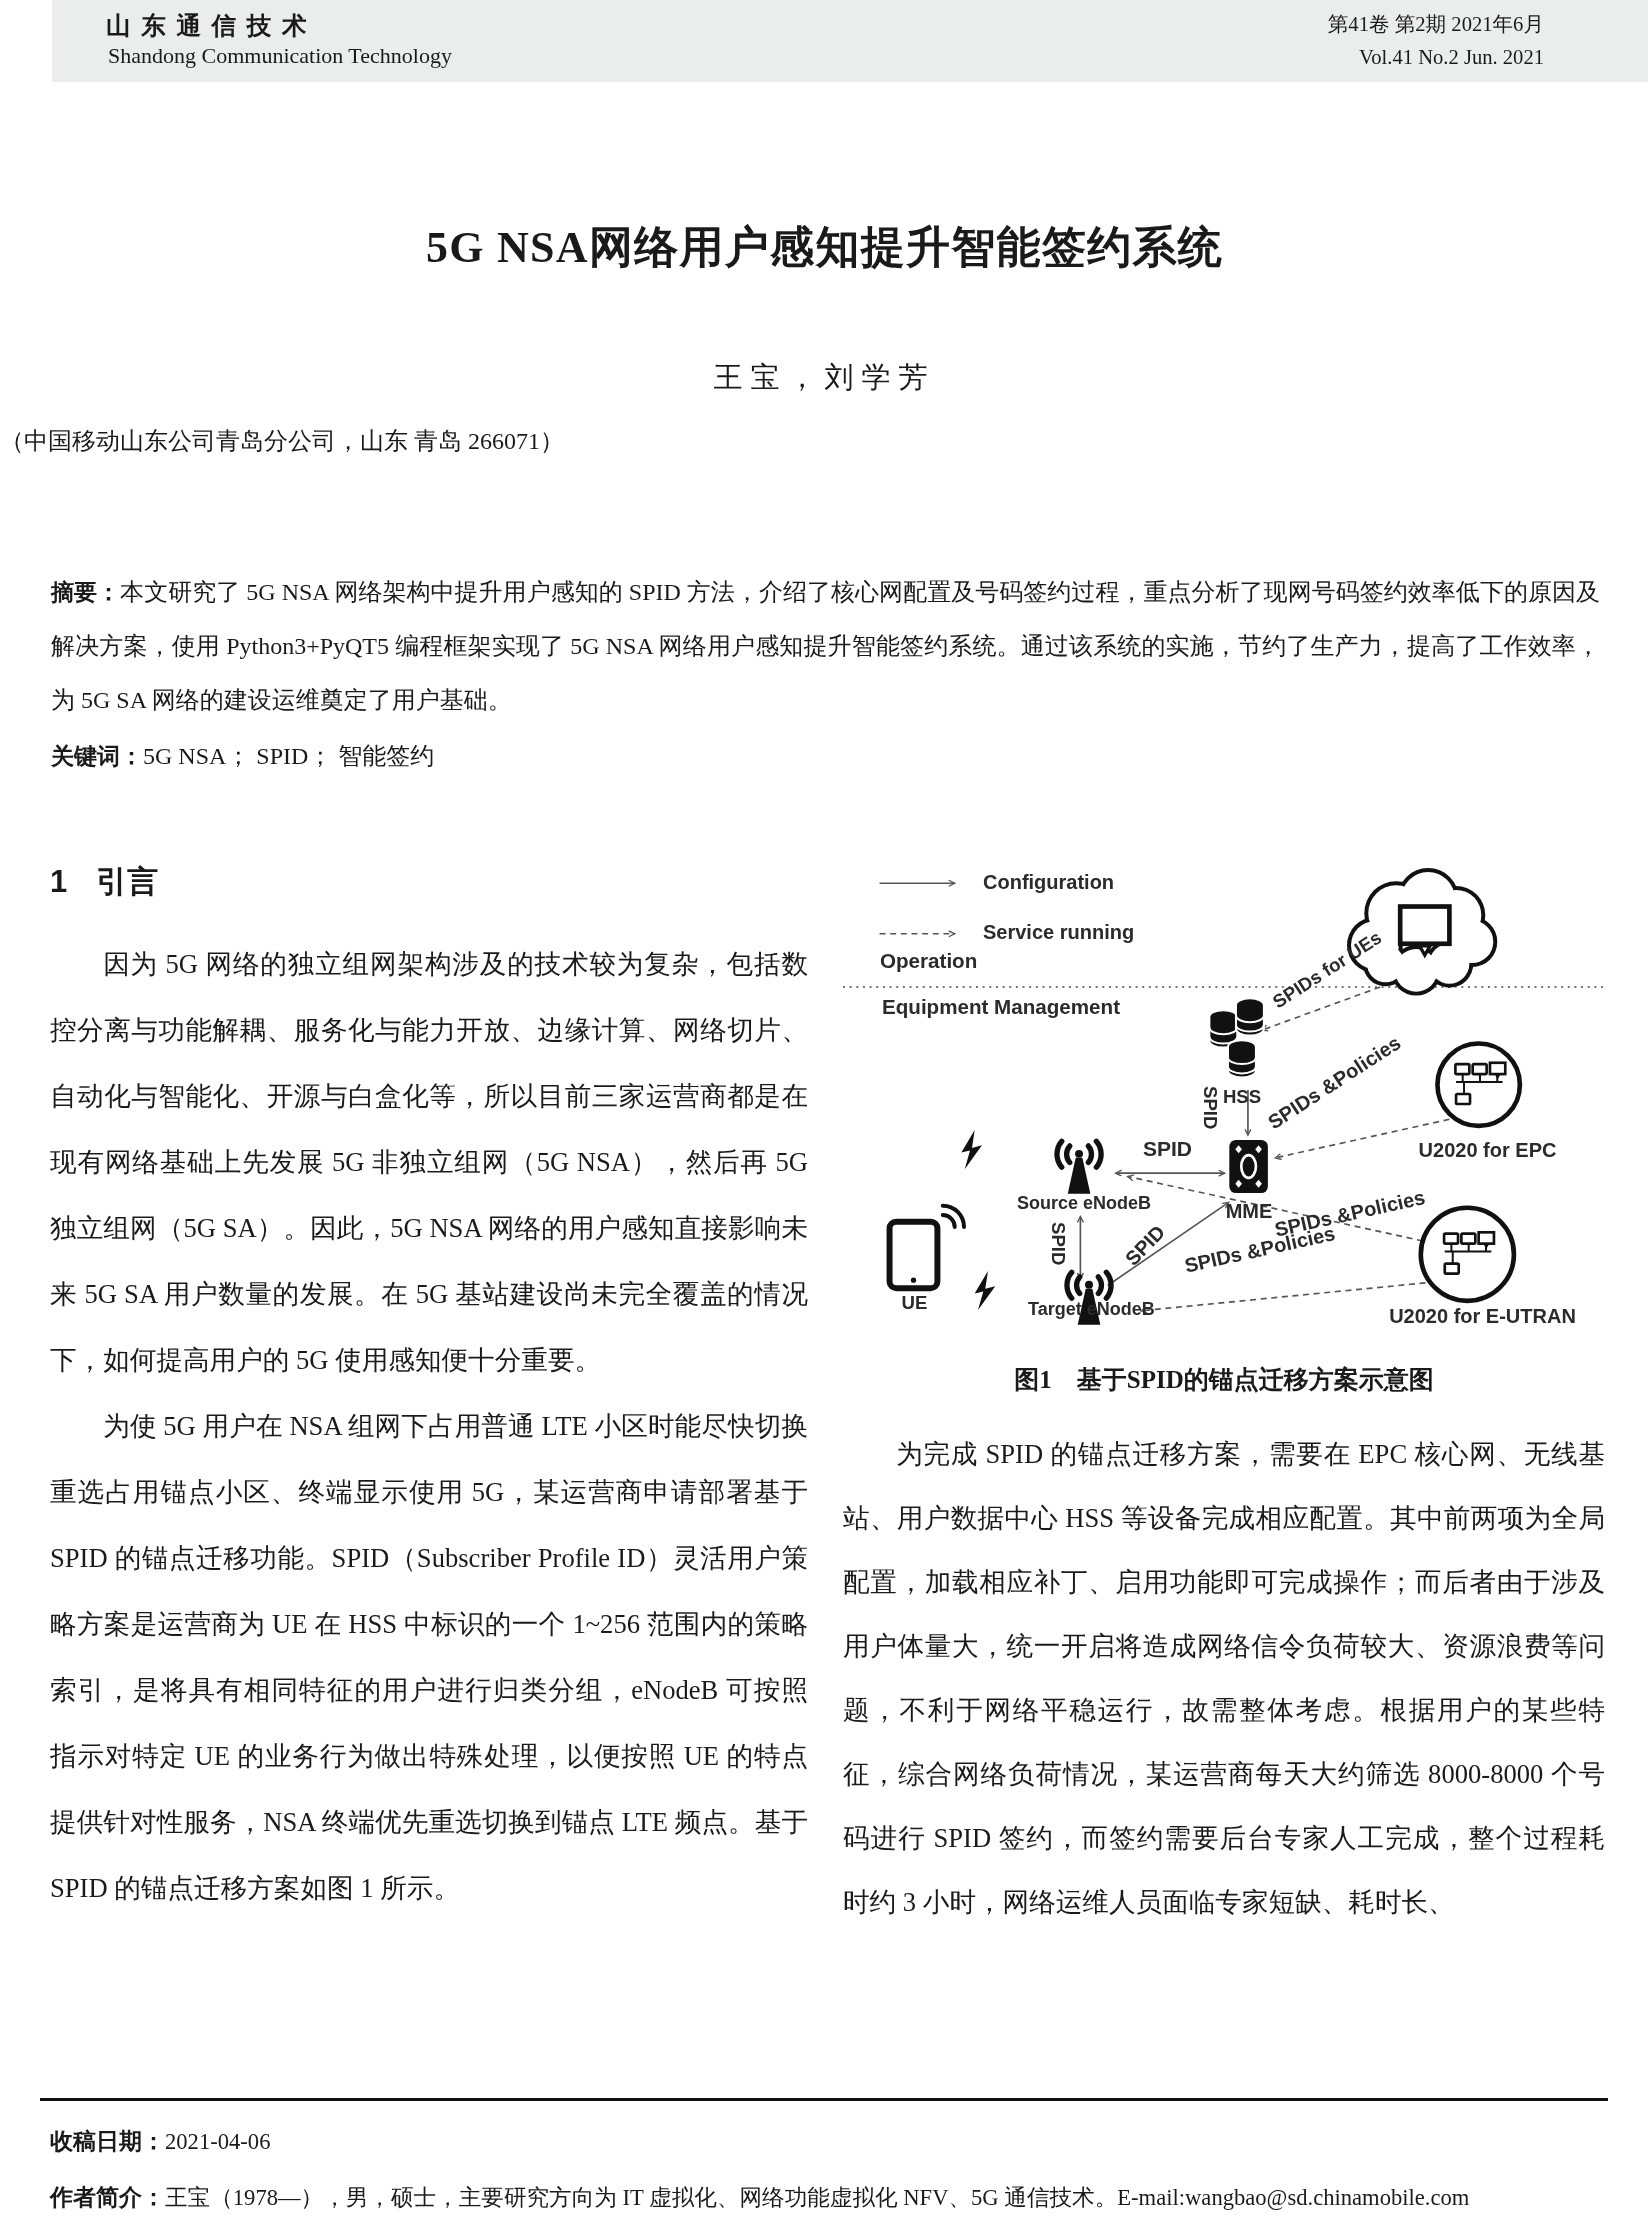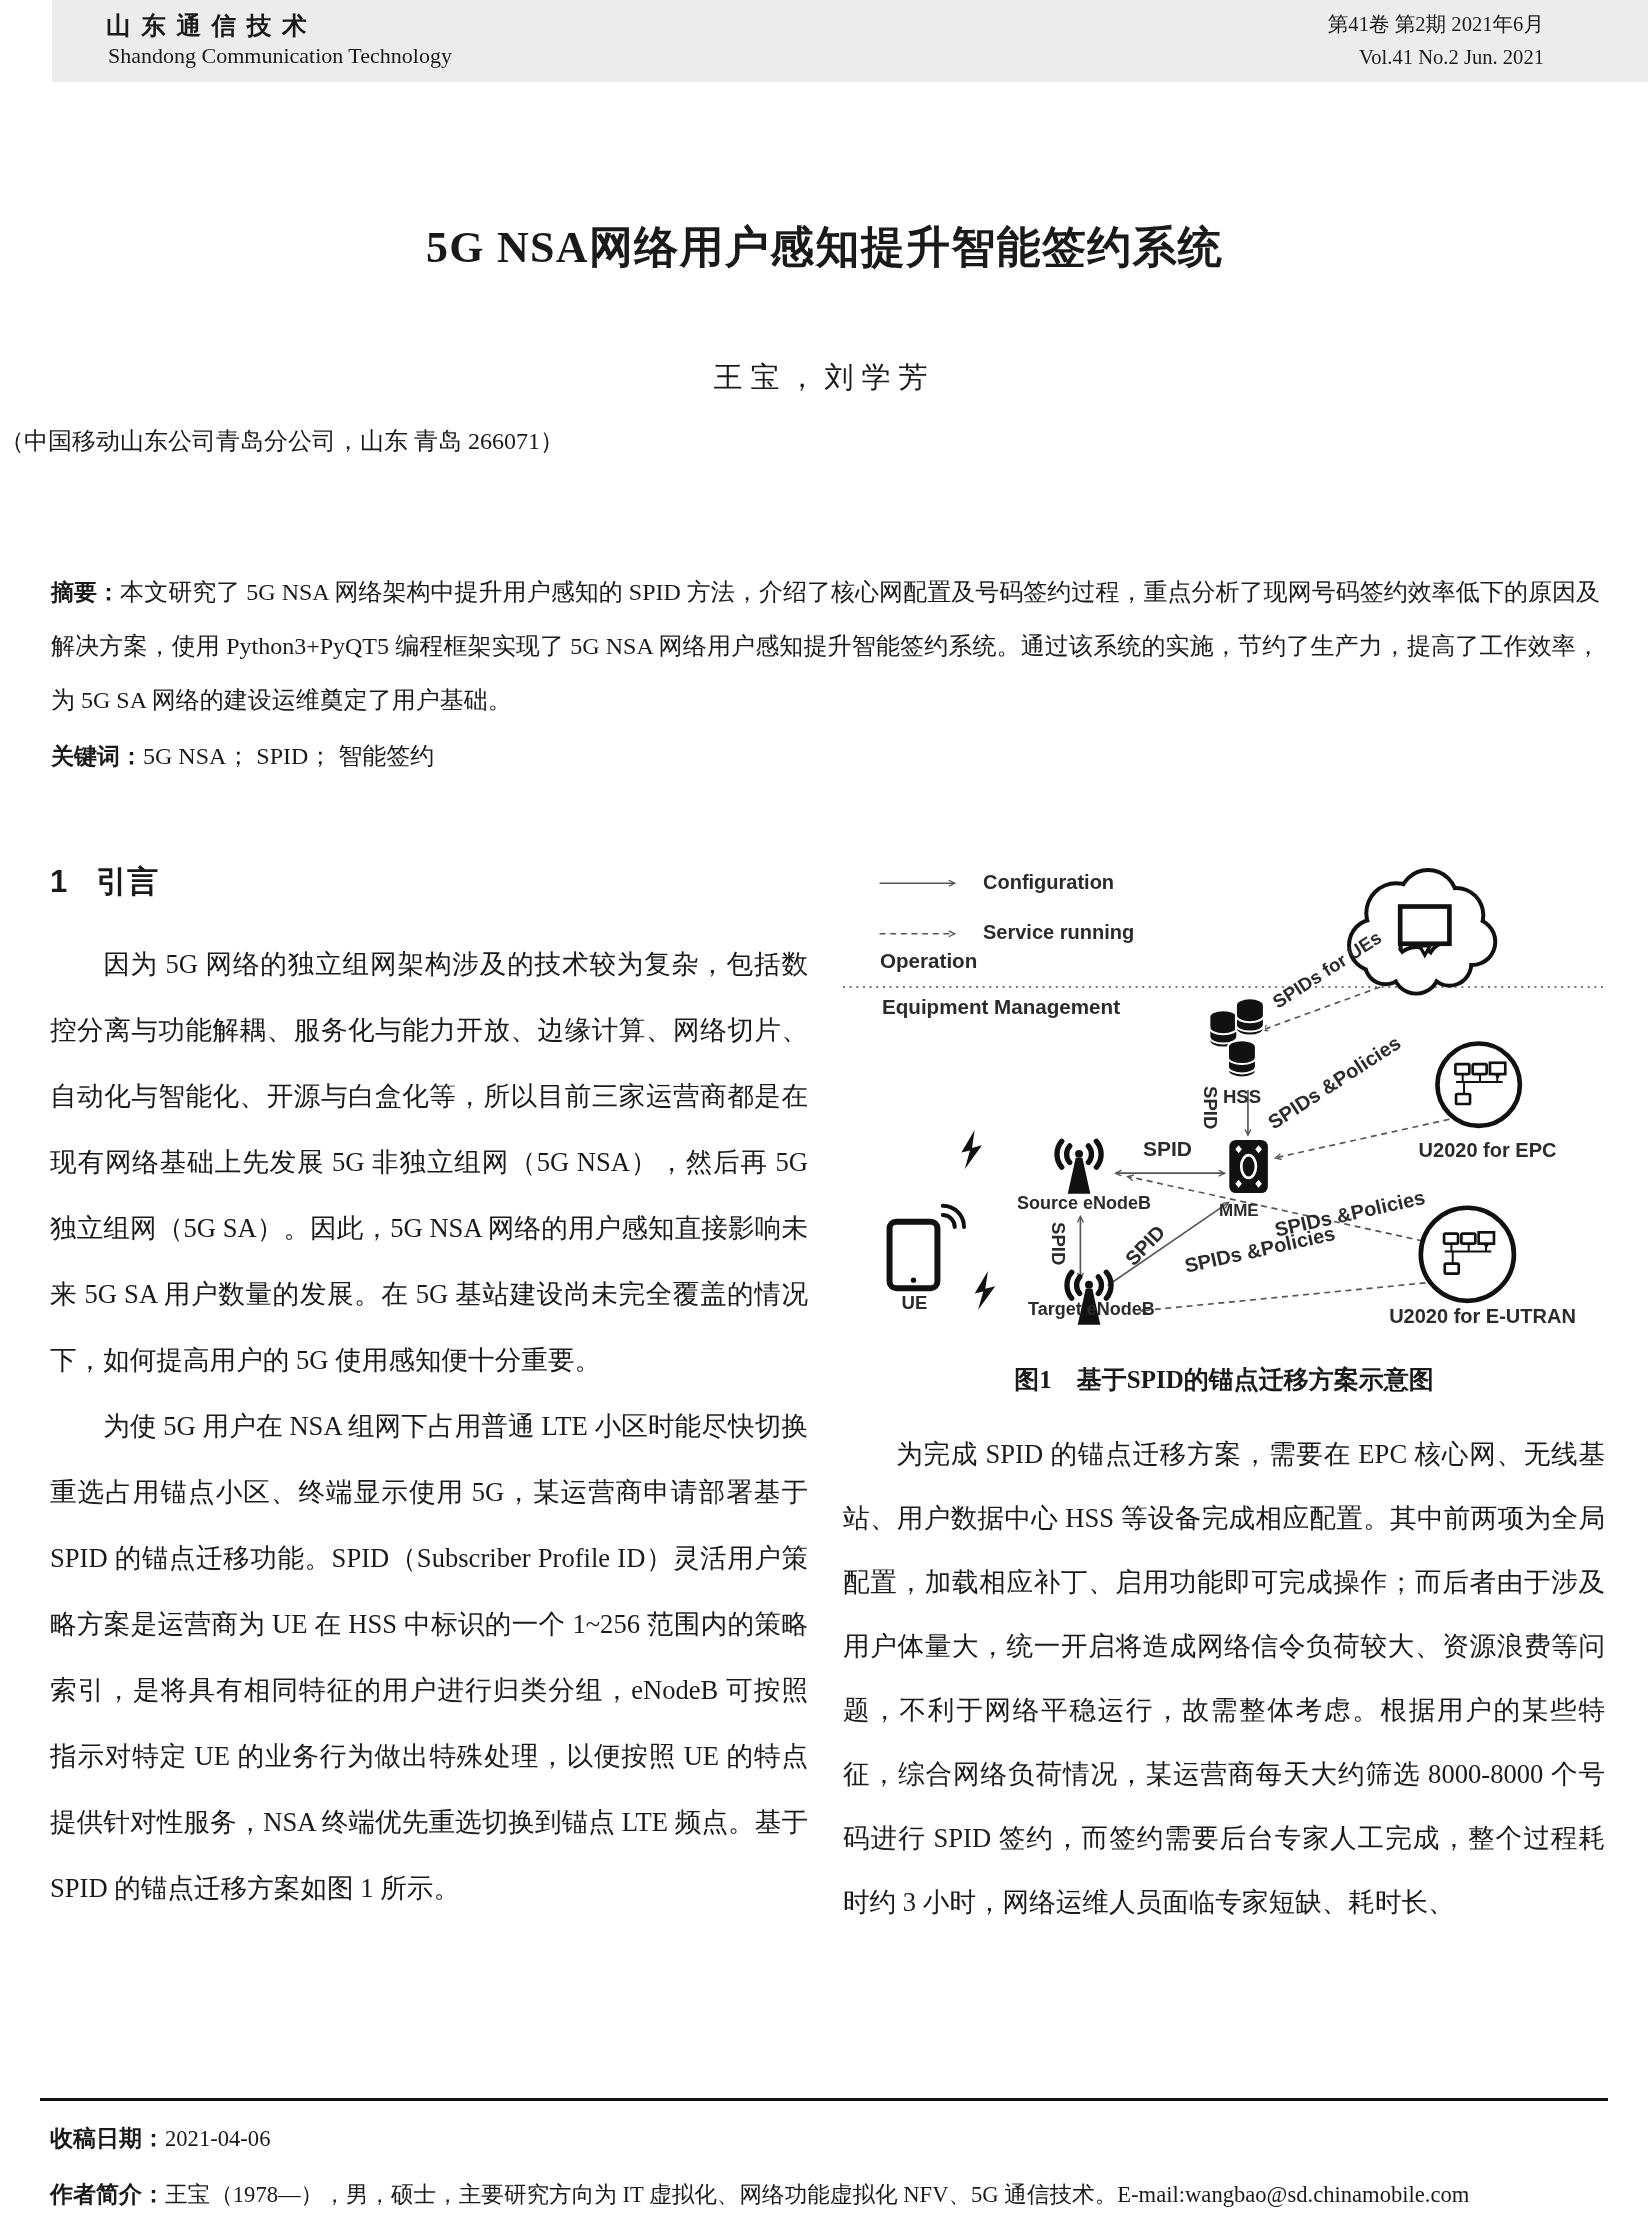--- a/index.html
+++ b/index.html
@@ -33,21 +33,21 @@
   .fig { position:relative; height:504px; }
   .fig svg { position:absolute; left:0; top:0; }
   .fig-label {
     position:absolute; font-family:"Liberation Sans","DejaVu Sans",sans-serif;
     font-weight:600; color:#2b2b2b; white-space:nowrap; line-height:22.6px;
   }
   .rot90 { transform:rotate(90deg); transform-origin:left top; }
   .fig-caption { margin:6.6px 0 0 0; text-align:center; font-size:25px; font-weight:700; }
   
   .rule { position:absolute; left:40px; right:41px; top:2098px; height:2.7px; background:#111; }
-  .foot-line { position:absolute; left:50px; right:29px; font-size:22.6px; line-height:25px; }
+  .foot-line { position:absolute; left:50px; right:29px; font-size:22.6px; line-height:31px; }
   .foot1 { top:2126px; }
   .foot2 { top:2182px; }
 </style>
 </head>
 <body>
 
 <div class="page">
 
   <div class="band"></div>
   <div class="jname-cn">山东通信技术</div>
@@ -195,21 +195,21 @@
       </svg>
 
       <div class="fig-label" style="left:140px; top:18.6px; font-size:20px;">Configuration</div>
       <div class="fig-label" style="left:140px; top:69px; font-size:20px;">Service running</div>
       <div class="fig-label" style="left:37px; top:98px; font-size:20.6px;">Operation</div>
       <div class="fig-label" style="left:39px; top:144px; font-size:20.6px;">Equipment Management</div>
       <div class="fig-label" style="left:432px; top:141px; font-size:18.6px; transform:rotate(-33deg); transform-origin:left center;">SPIDs for UEs</div>
       <div class="fig-label" style="left:369px; top:234px; width:60px; text-align:center; font-size:18.6px;">HSS</div>
       <div class="fig-label rot90" style="left:378px; top:234px; font-size:18.6px;">SPID</div>
       <div class="fig-label" style="left:300px; top:286px; font-size:21px;">SPID</div>
-      <div class="fig-label" style="left:376px; top:348px; width:60px; font-size:17px;">MME</div>
+      <div class="fig-label" style="left:376px; top:348px; width:60px; text-align:center; font-size:20px;">MME</div>
       <div class="fig-label" style="left:558px; top:287px; width:173px; text-align:center; font-size:20px;">U2020 for EPC</div>
       <div class="fig-label" style="left:427px; top:261px; font-size:20px; transform:rotate(-33deg); transform-origin:left center;">SPIDs &amp;Policies</div>
       <div class="fig-label" style="left:174px; top:340px; width:126px; text-align:center; font-size:18px;">Source eNodeB</div>
       <div class="fig-label rot90" style="left:226px; top:370px; font-size:18.6px;">SPID</div>
       <div class="fig-label" style="left:286px; top:399px; font-size:20px; transform:rotate(-46deg); transform-origin:left center;">SPID</div>
       <div class="fig-label" style="left:432px; top:367px; font-size:20px; transform:rotate(-12.5deg); transform-origin:left center;">SPIDs &amp;Policies</div>
       <div class="fig-label" style="left:342px; top:403px; font-size:20px; transform:rotate(-12.5deg); transform-origin:left center;">SPIDs &amp;Policies</div>
       <div class="fig-label" style="left:185px; top:446px; width:126px; text-align:center; font-size:18px;">Target eNodeB</div>
       <div class="fig-label" style="left:48px; top:440px; width:47px; text-align:center; font-size:18.6px;">UE</div>
       <div class="fig-label" style="left:540px; top:453px; width:199px; text-align:center; font-size:20px;">U2020 for E-UTRAN</div>

